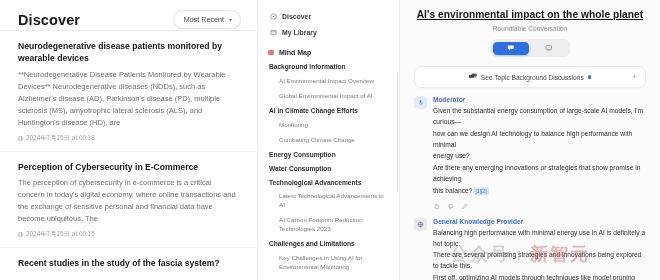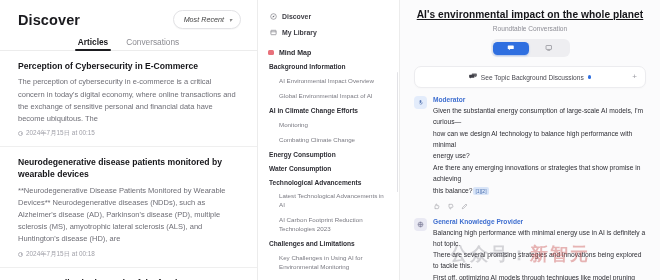--- a/index.html
+++ b/index.html
@@ -25,21 +25,20 @@
     display: flex; align-items: center; justify-content: space-between;
     padding: 10px 16px 2px 18px;
   }
   .discover-title { font-size: 14.5px; font-weight: 700; color: #1b1b1f; letter-spacing: .1px; }
   .sort-btn {
     display: inline-flex; align-items: center; gap: 5px;
     border: 1px solid #e3e3e6; border-radius: 13px;
     padding: 4px 8px 4px 10px; background: #fff;
     font-size: 7.2px; color: #444; white-space: nowrap;
     box-shadow: 0 1px 1px rgba(0,0,0,.03);
-    font-style: italic;
   }
   .caret { font-size: 6px; color: #888; line-height: 1; }
 
   .tabs { display: flex; gap: 18px; justify-content: center; padding: 6px 0 0 0; }
   .tab { font-size: 8.3px; color: #8c8c92; padding-bottom: 4px; position: relative; }
   .tab.active { color: #1b1b1f; font-weight: 600; }
   .tab.active::after {
     content: ""; position: absolute; left: -3px; right: -3px; bottom: 0;
     height: 1.6px; background: #1b1b1f; border-radius: 2px;
   }
@@ -185,43 +184,39 @@
 
   <div class="discover-pane">
     <div class="discover-head">
       <div class="discover-title">Discover</div>
       <div class="sort-btn">
         <span>Most Recent</span>
         <span class="caret">▾</span>
       </div>
     </div>
 
-    <div class="tabs">
-      <div class="tab active">Articles</div>
-      <div class="tab">Conversations</div>
-    </div>
     <div class="tabs-rule"></div>
 
     <div class="feed">
+
+      <div class="article">
+        <div class="article-title">Neurodegenerative disease patients monitored by wearable devices</div>
+        <div class="article-snippet">**Neurodegenerative Disease Patients Monitored by Wearable Devices** Neurodegenerative diseases (NDDs), such as Alzheimer's disease (AD), Parkinson's disease (PD), multiple sclerosis (MS), amyotrophic lateral sclerosis (ALS), and Huntington's disease (HD), are</div>
+        <div class="article-meta">
+          <span class="clock"></span>
+          <span>2024年7月15日 at 00:18</span>
+        </div>
+      </div>
 
       <div class="article">
         <div class="article-title">Perception of Cybersecurity in E-Commerce</div>
         <div class="article-snippet">The perception of cybersecurity in e-commerce is a critical concern in today's digital economy, where online transactions and the exchange of sensitive personal and financial data have become ubiquitous. The</div>
         <div class="article-meta">
           <span class="clock"></span>
           <span>2024年7月15日 at 00:15</span>
-        </div>
-      </div>
-
-      <div class="article">
-        <div class="article-title">Neurodegenerative disease patients monitored by wearable devices</div>
-        <div class="article-snippet">**Neurodegenerative Disease Patients Monitored by Wearable Devices** Neurodegenerative diseases (NDDs), such as Alzheimer's disease (AD), Parkinson's disease (PD), multiple sclerosis (MS), amyotrophic lateral sclerosis (ALS), and Huntington's disease (HD), are</div>
-        <div class="article-meta">
-          <span class="clock"></span>
-          <span>2024年7月15日 at 00:18</span>
         </div>
       </div>
 
       <div class="article">
         <div class="article-title">Recent studies in the study of the fascia system?</div>
 
       </div>
 
     </div>
   </div>

